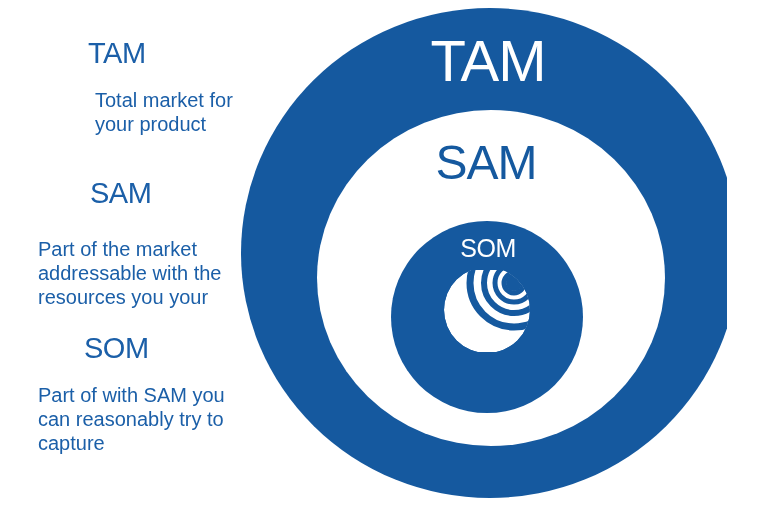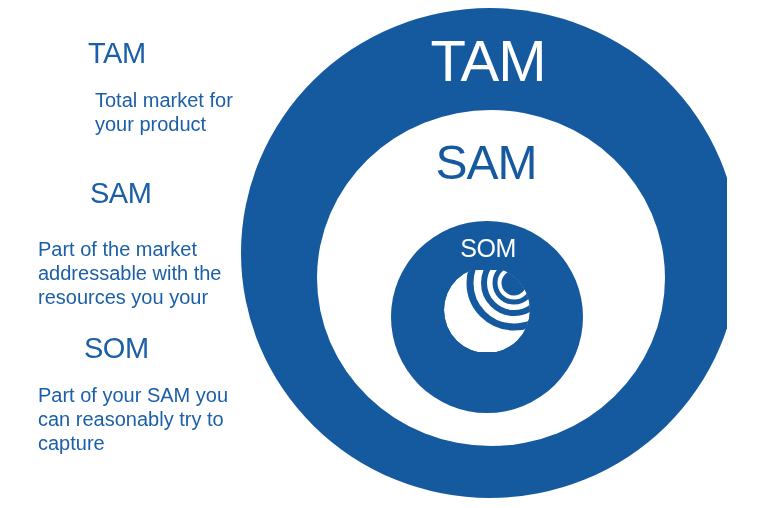--- a/index.html
+++ b/index.html
@@ -74,21 +74,21 @@
     <div class="legend-term term-tam">TAM</div>
     <div class="legend-def def-tam">Total market for
 your product</div>
 
     <div class="legend-term term-sam">SAM</div>
     <div class="legend-def def-sam">Part of the market
 addressable with the
 resources you your</div>
 
     <div class="legend-term term-som">SOM</div>
-    <div class="legend-def def-som">Part of your SAM you
+    <div class="legend-def def-som">Part of with SAM you
 can reasonably try to
 capture</div>
   </div>
 
   <div>
     <svg class="rings-svg" viewBox="0 0 763 508" aria-hidden="true">
       <ellipse cx="490" cy="253" rx="249" ry="245" fill="#15599F"></ellipse>
       <ellipse cx="491" cy="278" rx="174" ry="168" fill="#ffffff"></ellipse>
       <circle cx="487" cy="317" r="96" fill="#15599F"></circle>
     </svg>

